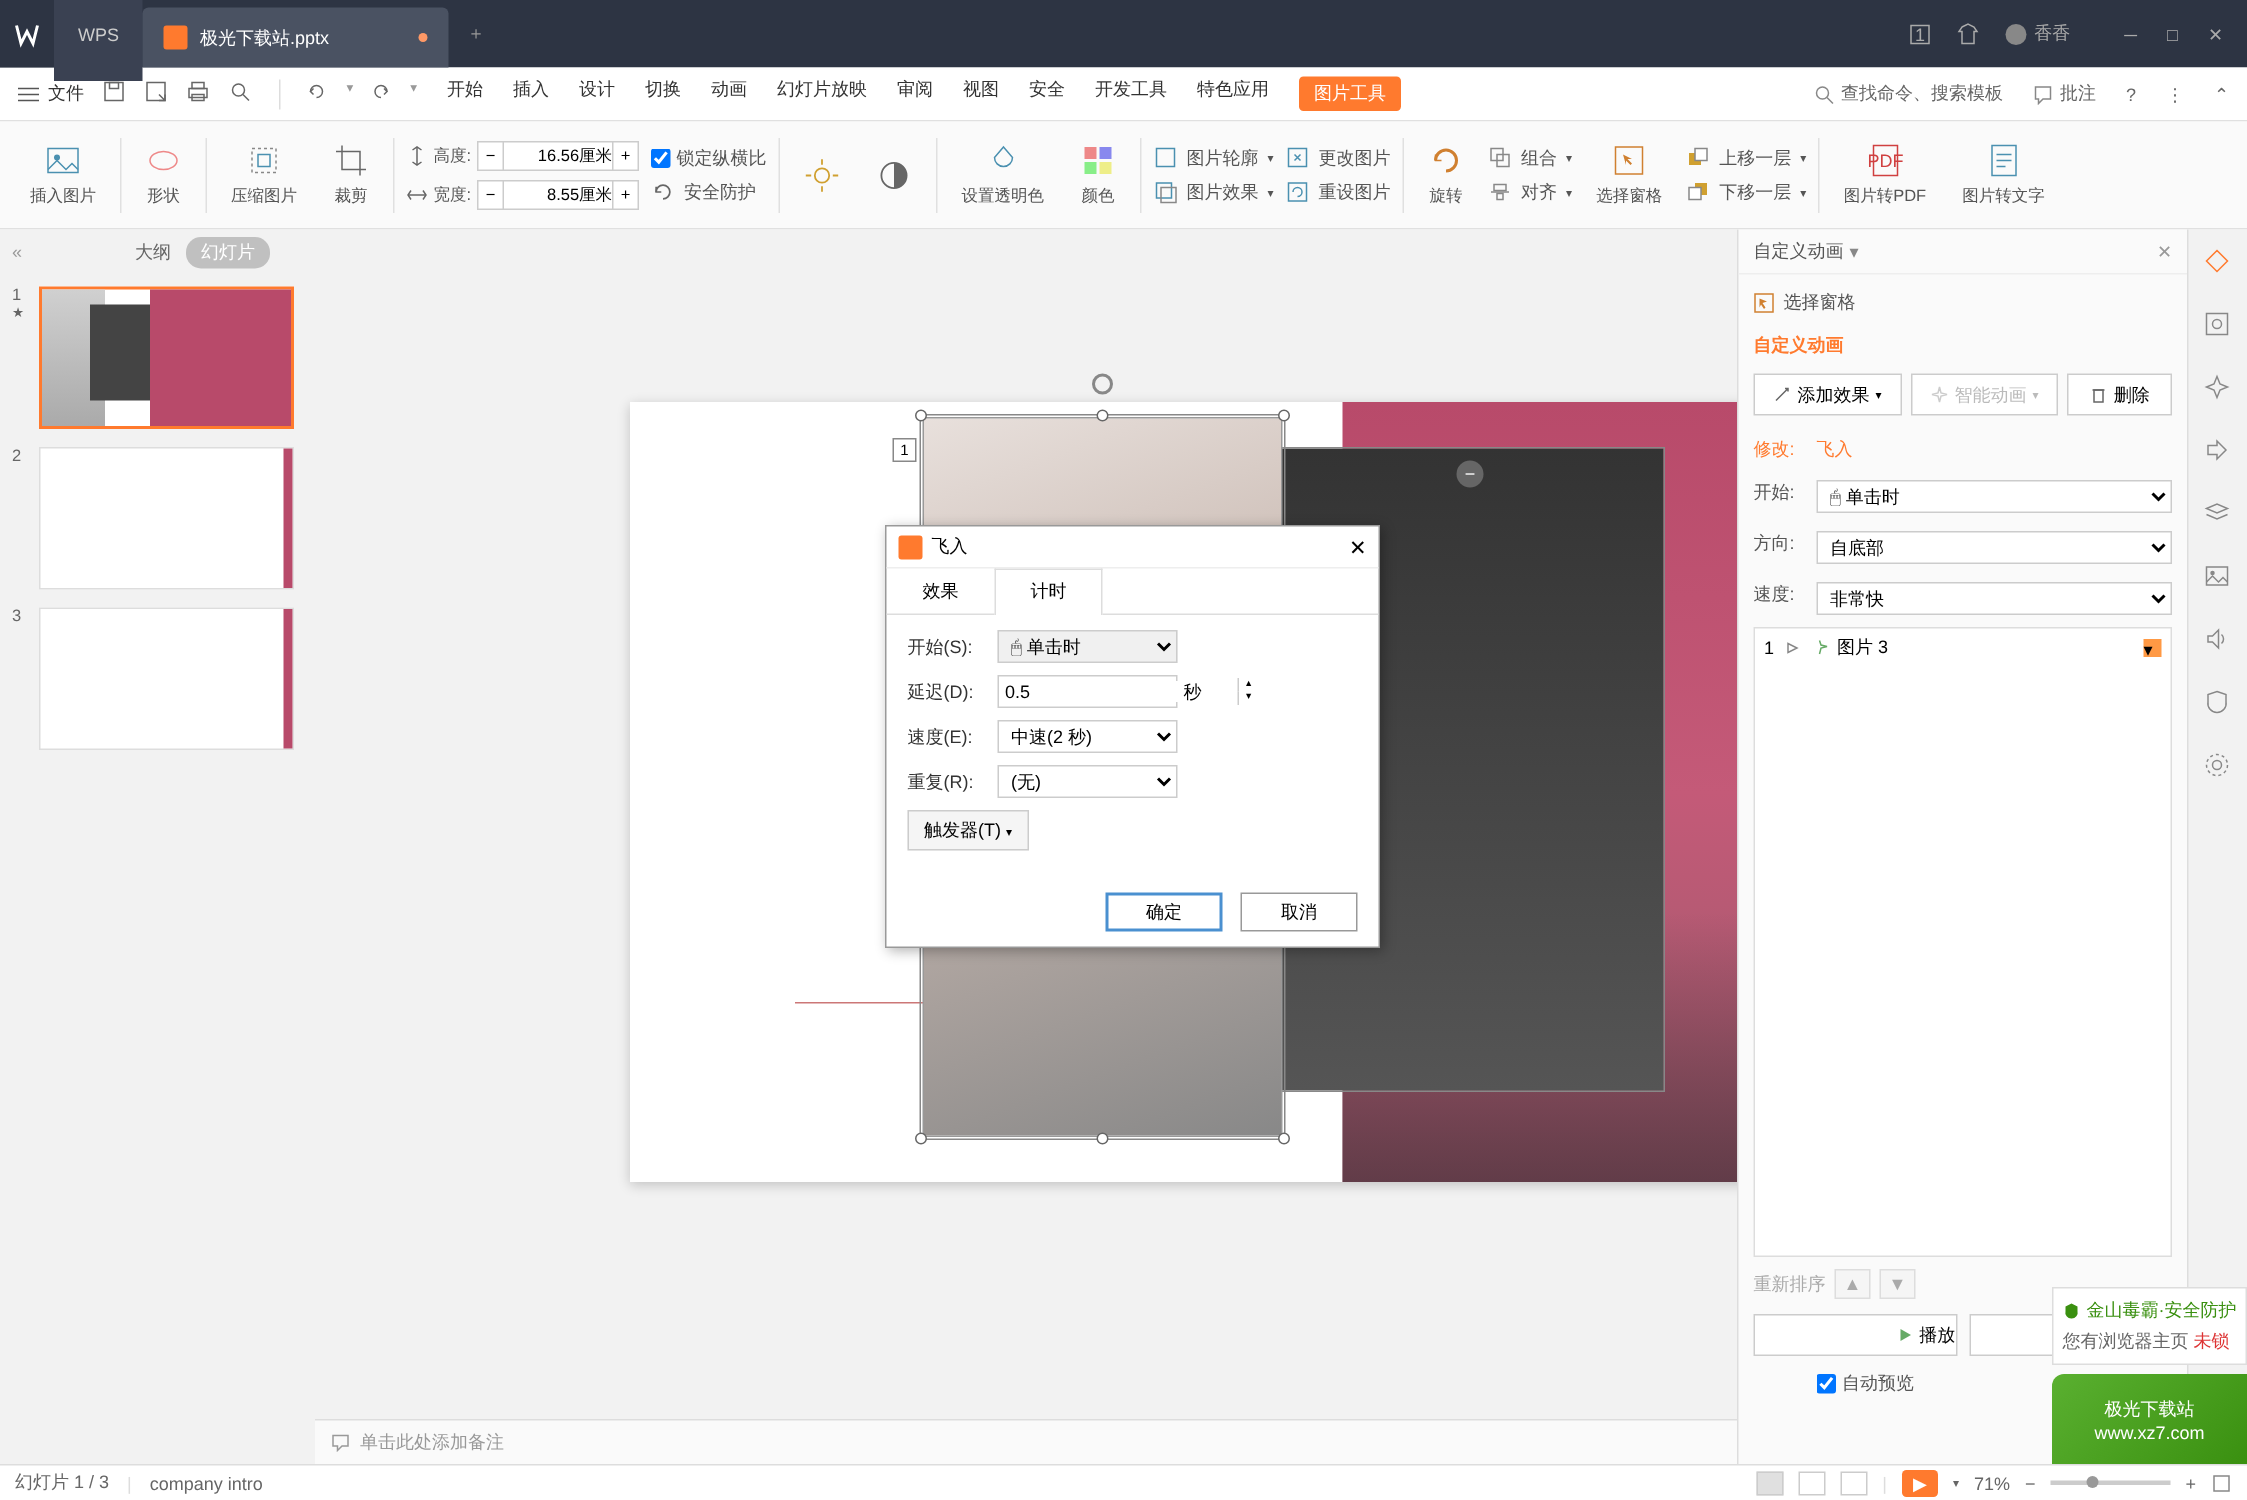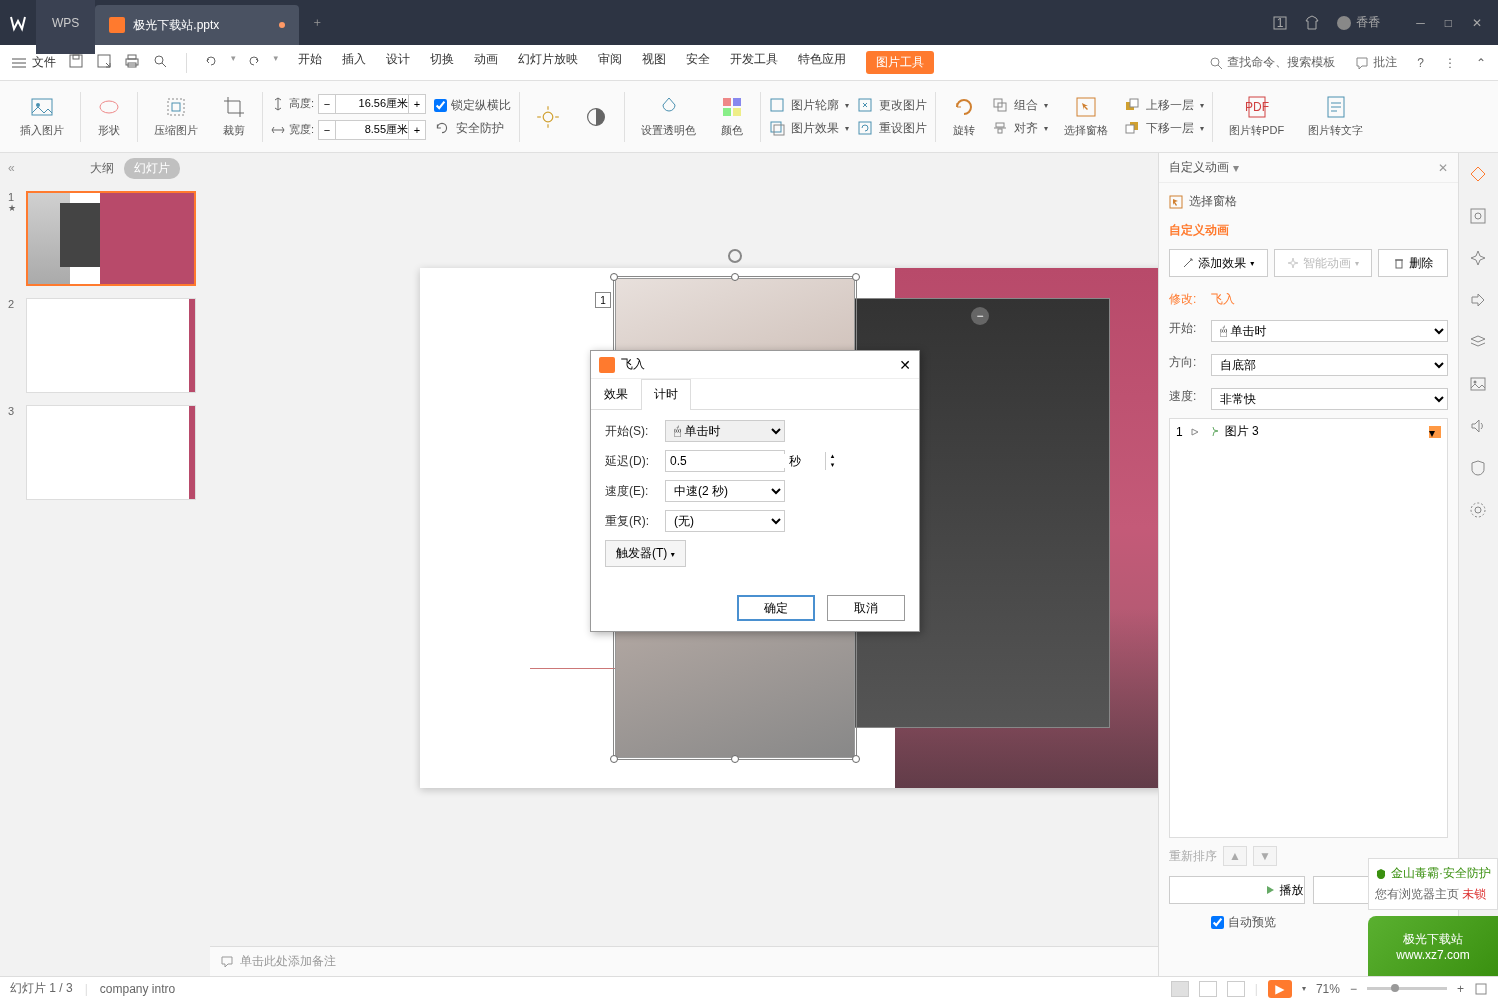--- a/index.html
+++ b/index.html
@@ -77,21 +77,21 @@
 .rot-handle { position: absolute; top: -28px; left: 50%; transform: translateX(-50%); width: 14px; height: 14px; border: 2px solid #888; border-radius: 50%; }
 .obj-badge { position: absolute; left: 175px; top: 24px; width: 16px; height: 16px; background: #fff; border: 1px solid #888; display: flex; align-items: center; justify-content: center; font-size: 10px; }
 .slide-line { position: absolute; left: 110px; top: 400px; width: 250px; height: 1px; background: #c77; }
 
 
 .dialog { position: absolute; left: 590px; top: 350px; width: 330px; background: #fff; border: 1px solid #999; z-index: 100; box-shadow: 2px 2px 8px rgba(0,0,0,.3); }
 .dlg-title { height: 28px; display: flex; align-items: center; padding: 0 8px; border-bottom: 1px solid #eee; }
 .dlg-title .ic { width: 16px; height: 16px; background: #ff7a2e; border-radius: 2px; margin-right: 6px; }
 .dlg-close { margin-left: auto; cursor: pointer; font-size: 14px; }
 .dlg-tabs { display: flex; border-bottom: 1px solid #ddd; }
-.dlg-tab { padding: 6px 12px; cursor: pointer; border: 1px solid transparent; border-bottom: none; }
+.dlg-tab { padding: 6px 23px; cursor: pointer; border: 1px solid transparent; border-bottom: none; }
 .dlg-tab.active { border-color: #ddd; background: #fff; margin-bottom: -1px; }
 .dlg-body { padding: 10px 14px; }
 .dlg-row { display: flex; align-items: center; margin-bottom: 8px; }
 .dlg-row .lbl { width: 60px; color: #333; }
 .dlg-row select, .dlg-row .spin { width: 120px; height: 22px; border: 1px solid #ccc; font-size: 12px; padding: 0 4px; background: #fff; }
 .dlg-row .spin { display: flex; align-items: center; }
 .dlg-row .spin input { border: none; flex: 1; outline: none; }
 .dlg-row .spin .spbtn { display: flex; flex-direction: column; }
 .dlg-row .spin .spbtn div { width: 14px; height: 9px; border-left: 1px solid #ccc; font-size: 7px; text-align: center; line-height: 8px; cursor: pointer; }
 .dlg-row .unit { margin-left: 4px; }

